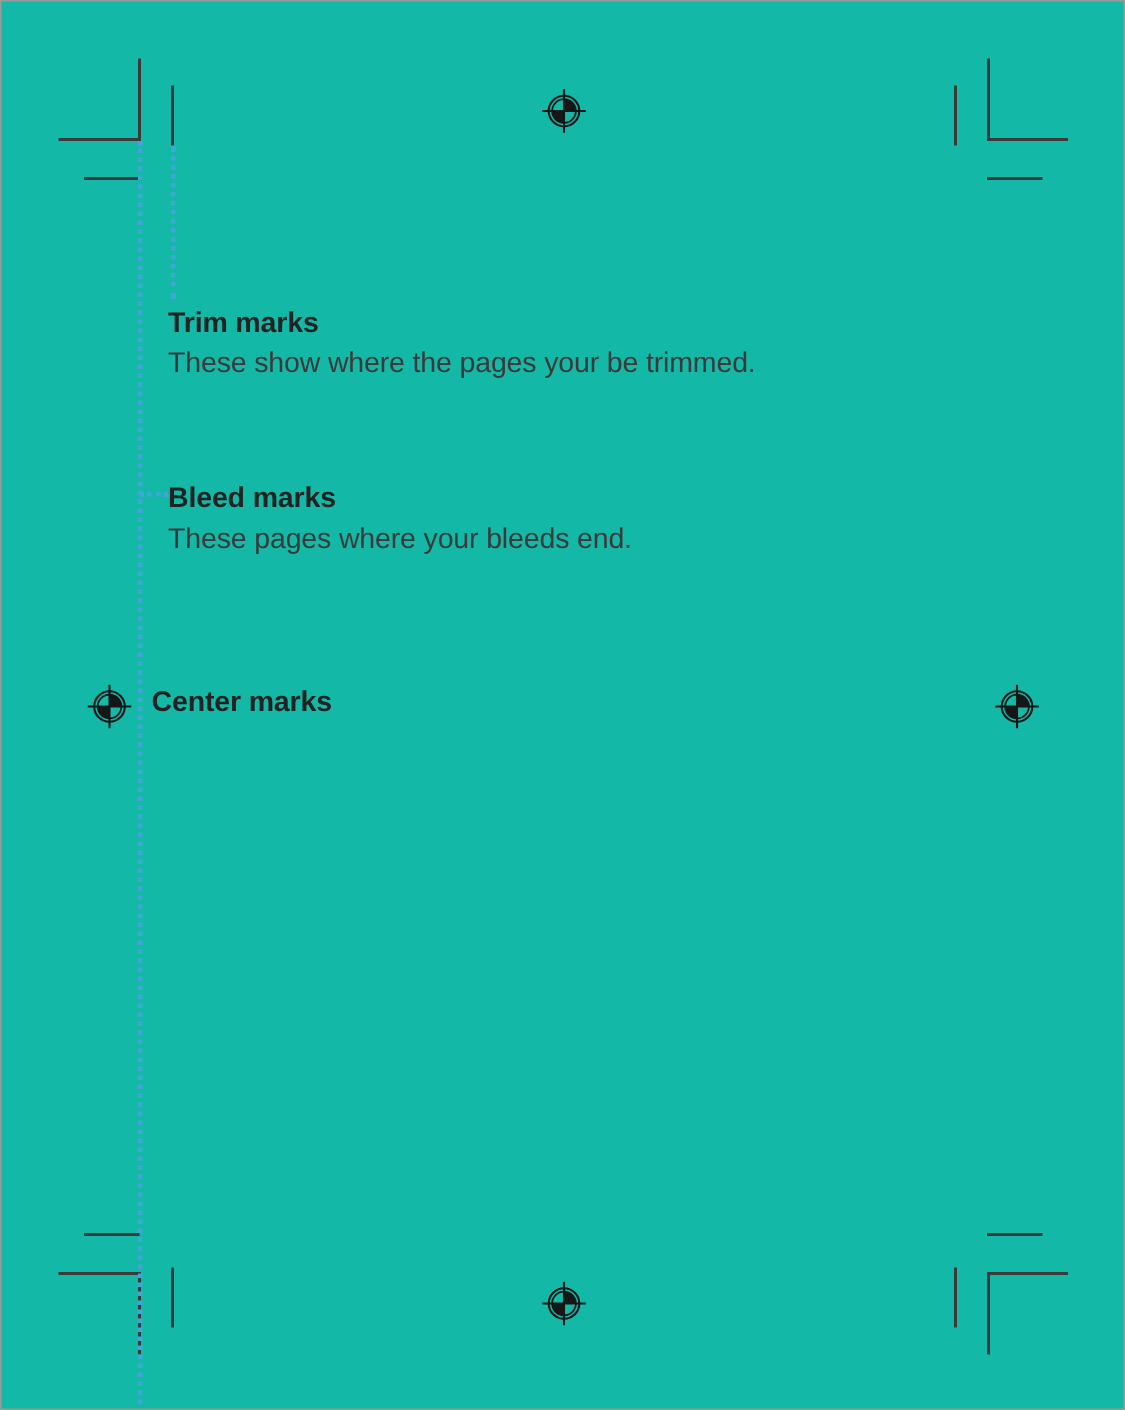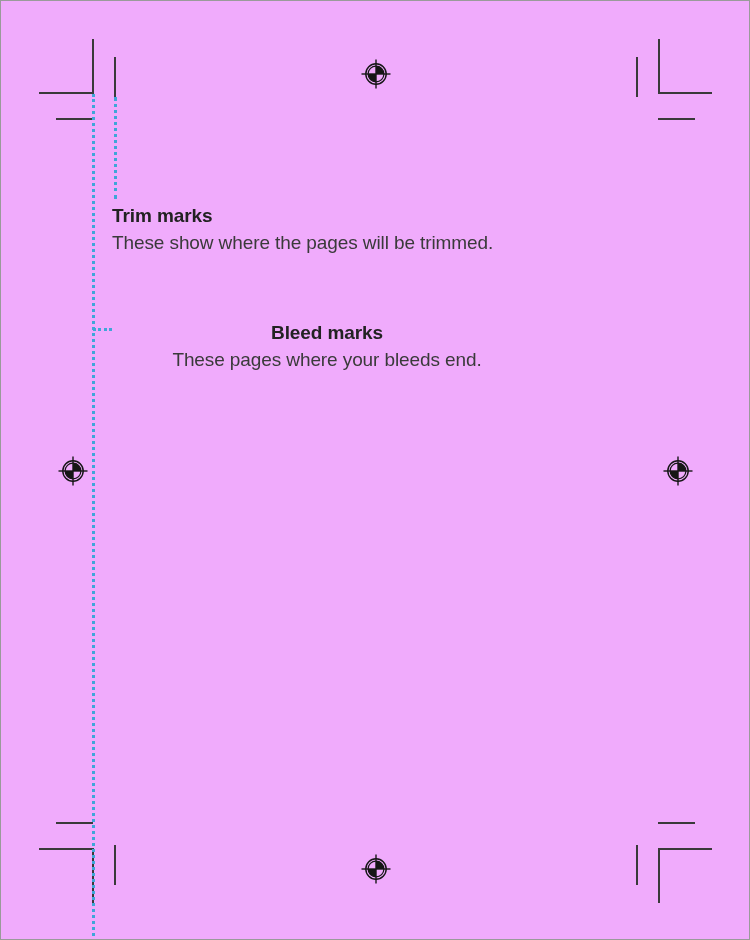--- a/index.html
+++ b/index.html
@@ -9,21 +9,21 @@
     background: #ffffff;
   }
   body {
     font-family: "Liberation Sans", sans-serif;
   }
 
   .page {
     position: relative;
     width: 750px;
     height: 940px;
-    background: #f0abfc;
+    background: #14b8a6;
     box-sizing: border-box;
     border: 1px solid #9a9a9a;
     overflow: hidden;
   }
 
   
   .mark-line {
     position: absolute;
     background: #3a3a3a;
   }
@@ -66,21 +66,21 @@
   .note p {
     margin: 0;
     font-size: 19px;
     font-weight: 400;
     color: #3a3a3a;
     line-height: 1.42;
     letter-spacing: -0.1px;
   }
 
   #note-trim  { left: 111px; top: 203px; width: 430px; }
-  #note-bleed { left: 111px; top: 320px; width: 430px; text-align: center; }
+  #note-bleed { left: 111px; top: 320px; width: 430px; }
   #note-center{ left: 100px; top: 456px; width: 290px; }
 </style>
 </head>
 <body>
 
 <div class="page">
 
   <div>
 
     <div class="mark-line v" style="left:91px; top:38px; height:55px;"></div>
@@ -172,24 +172,25 @@
       <g fill="#161616">
         <path d="M15 7.1 A7.9 7.9 0 0 1 22.9 15 L15 15 Z"></path>
         <path d="M15 22.9 A7.9 7.9 0 0 1 7.1 15 L15 15 Z"></path>
       </g>
       <circle cx="15" cy="15" r="7.9" fill="none" stroke="#161616" stroke-width="1.2"></circle>
     </svg>
   </div>
 
   <div class="note" id="note-trim">
     <h3>Trim marks</h3>
-    <p>These show where the pages will be trimmed.</p>
+    <p>These show where the pages your be trimmed.</p>
   </div>
 
   <div class="note" id="note-bleed">
     <h3>Bleed marks</h3>
     <p>These pages where your bleeds end.</p>
   </div>
 
   <div class="note" id="note-center">
+    <h3>Center marks</h3>
   </div>
 
 </div>
 
 </body></html>

